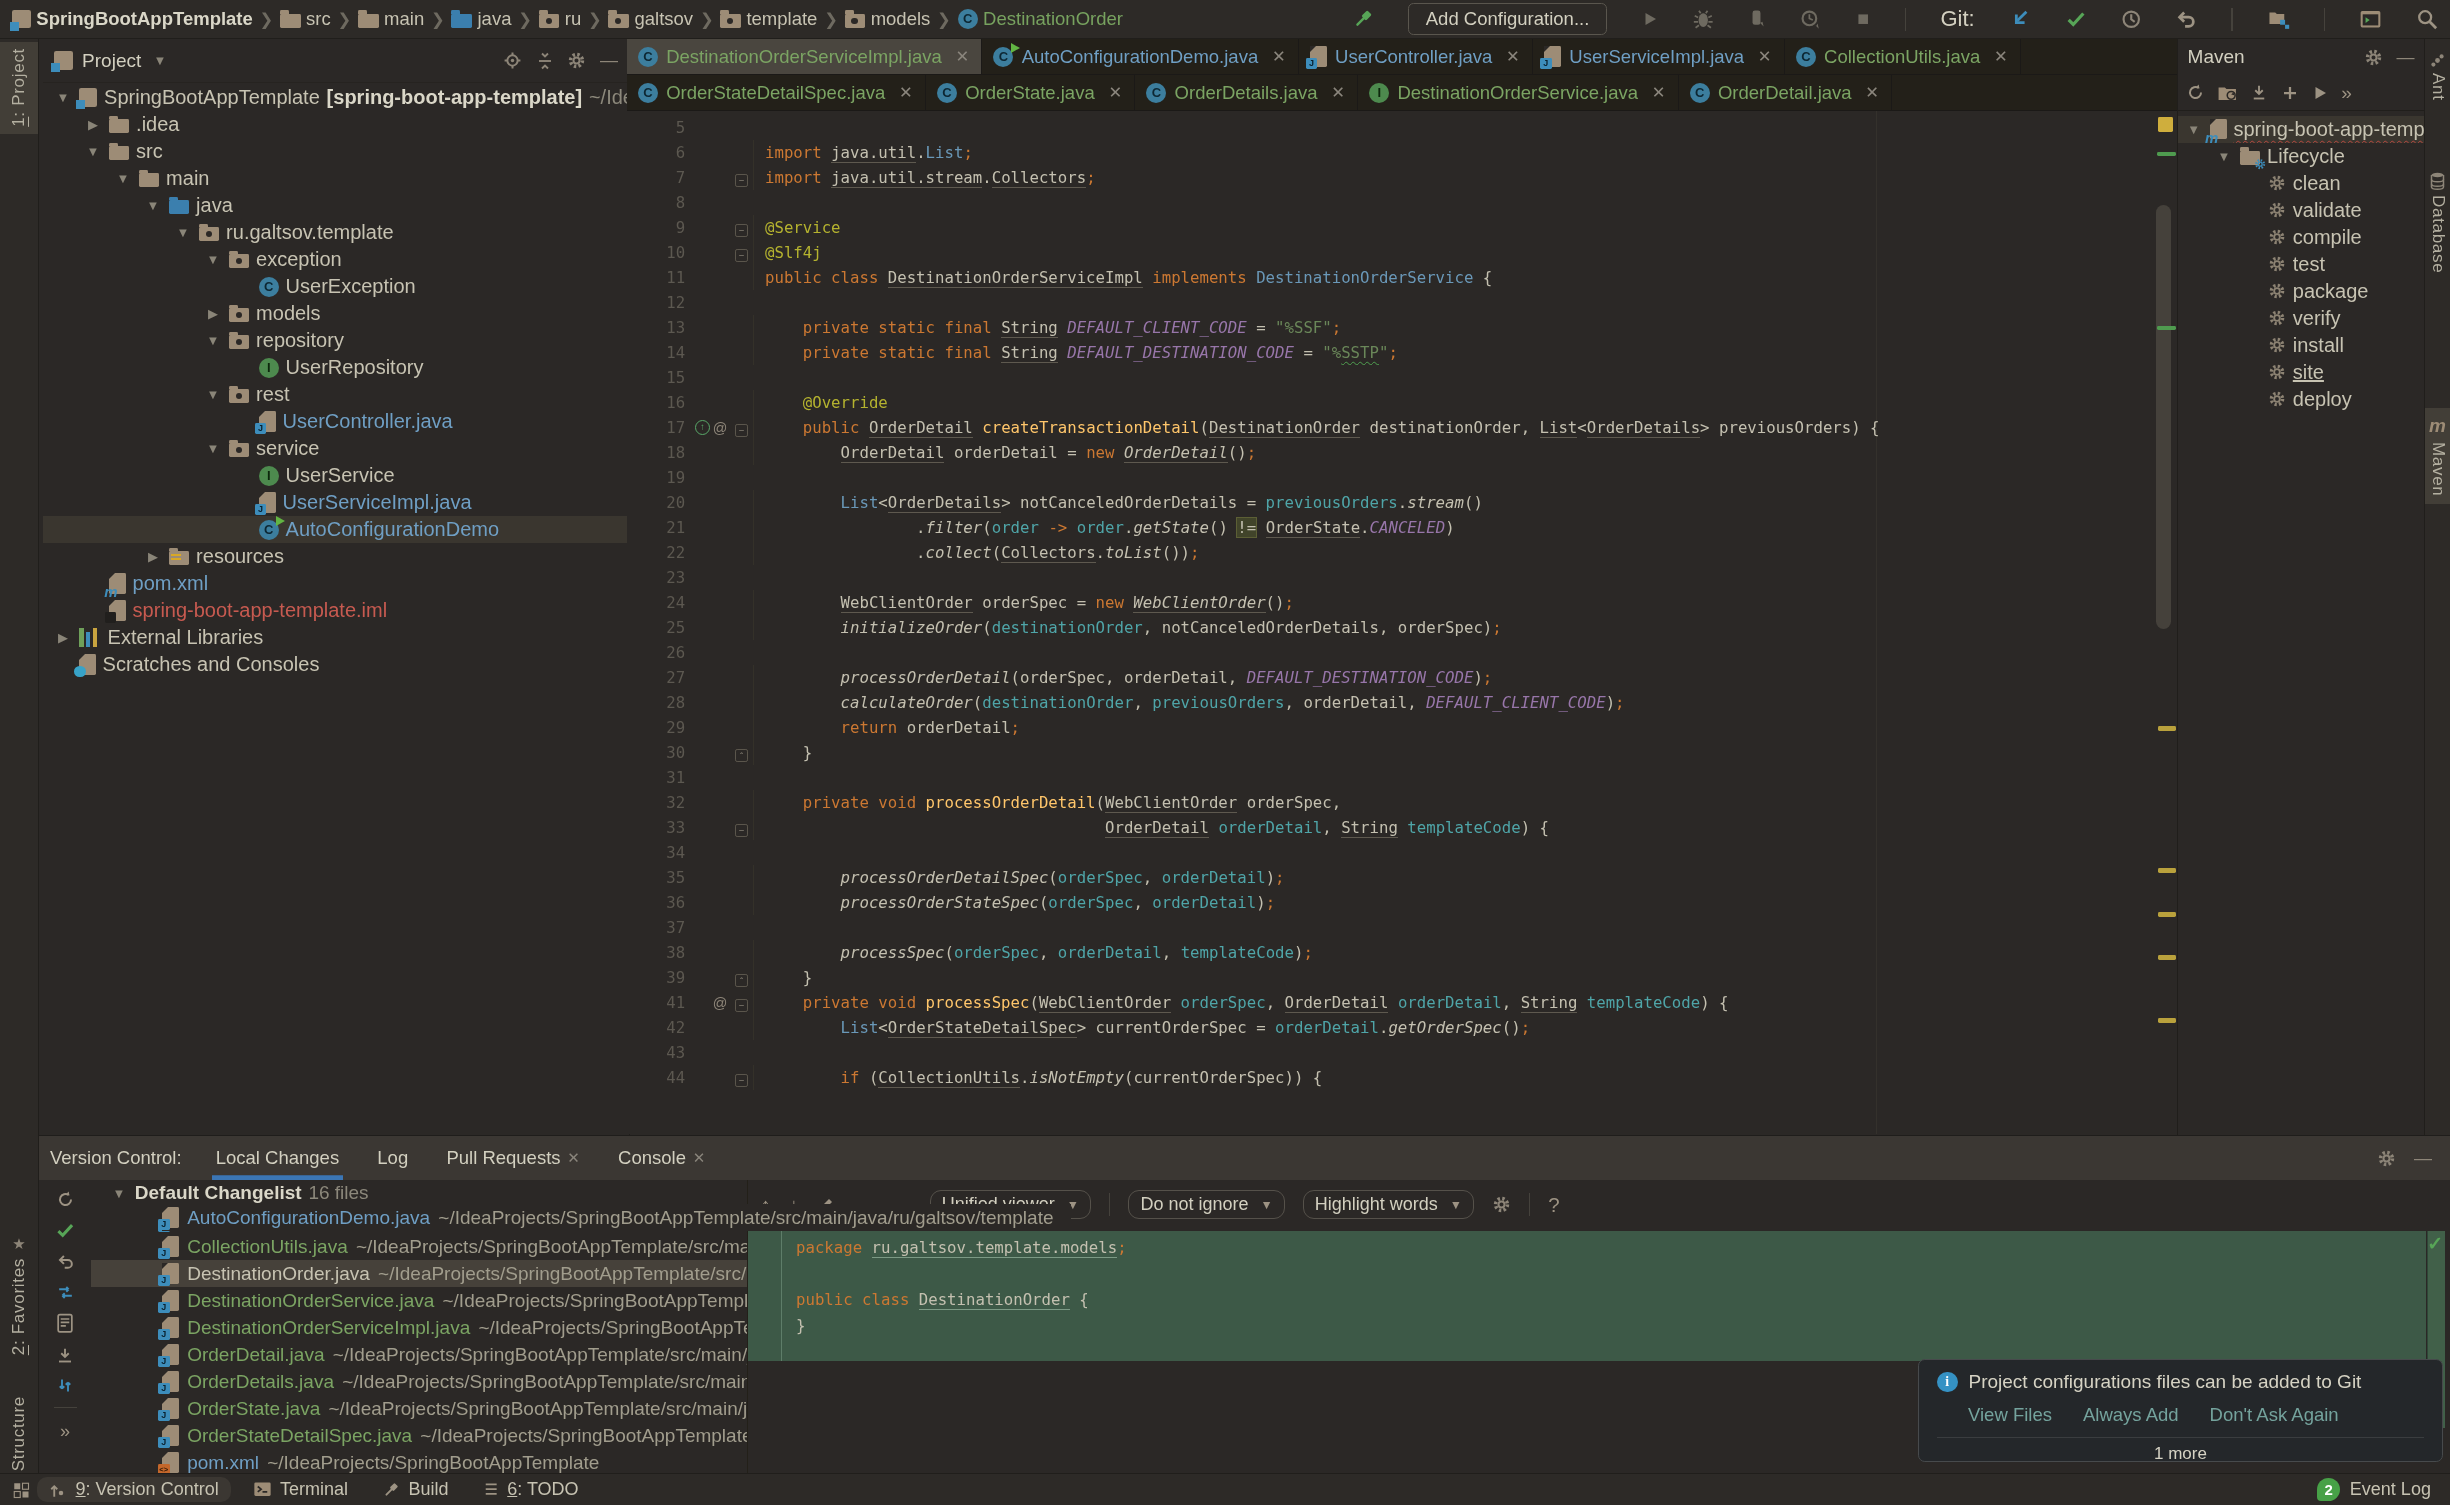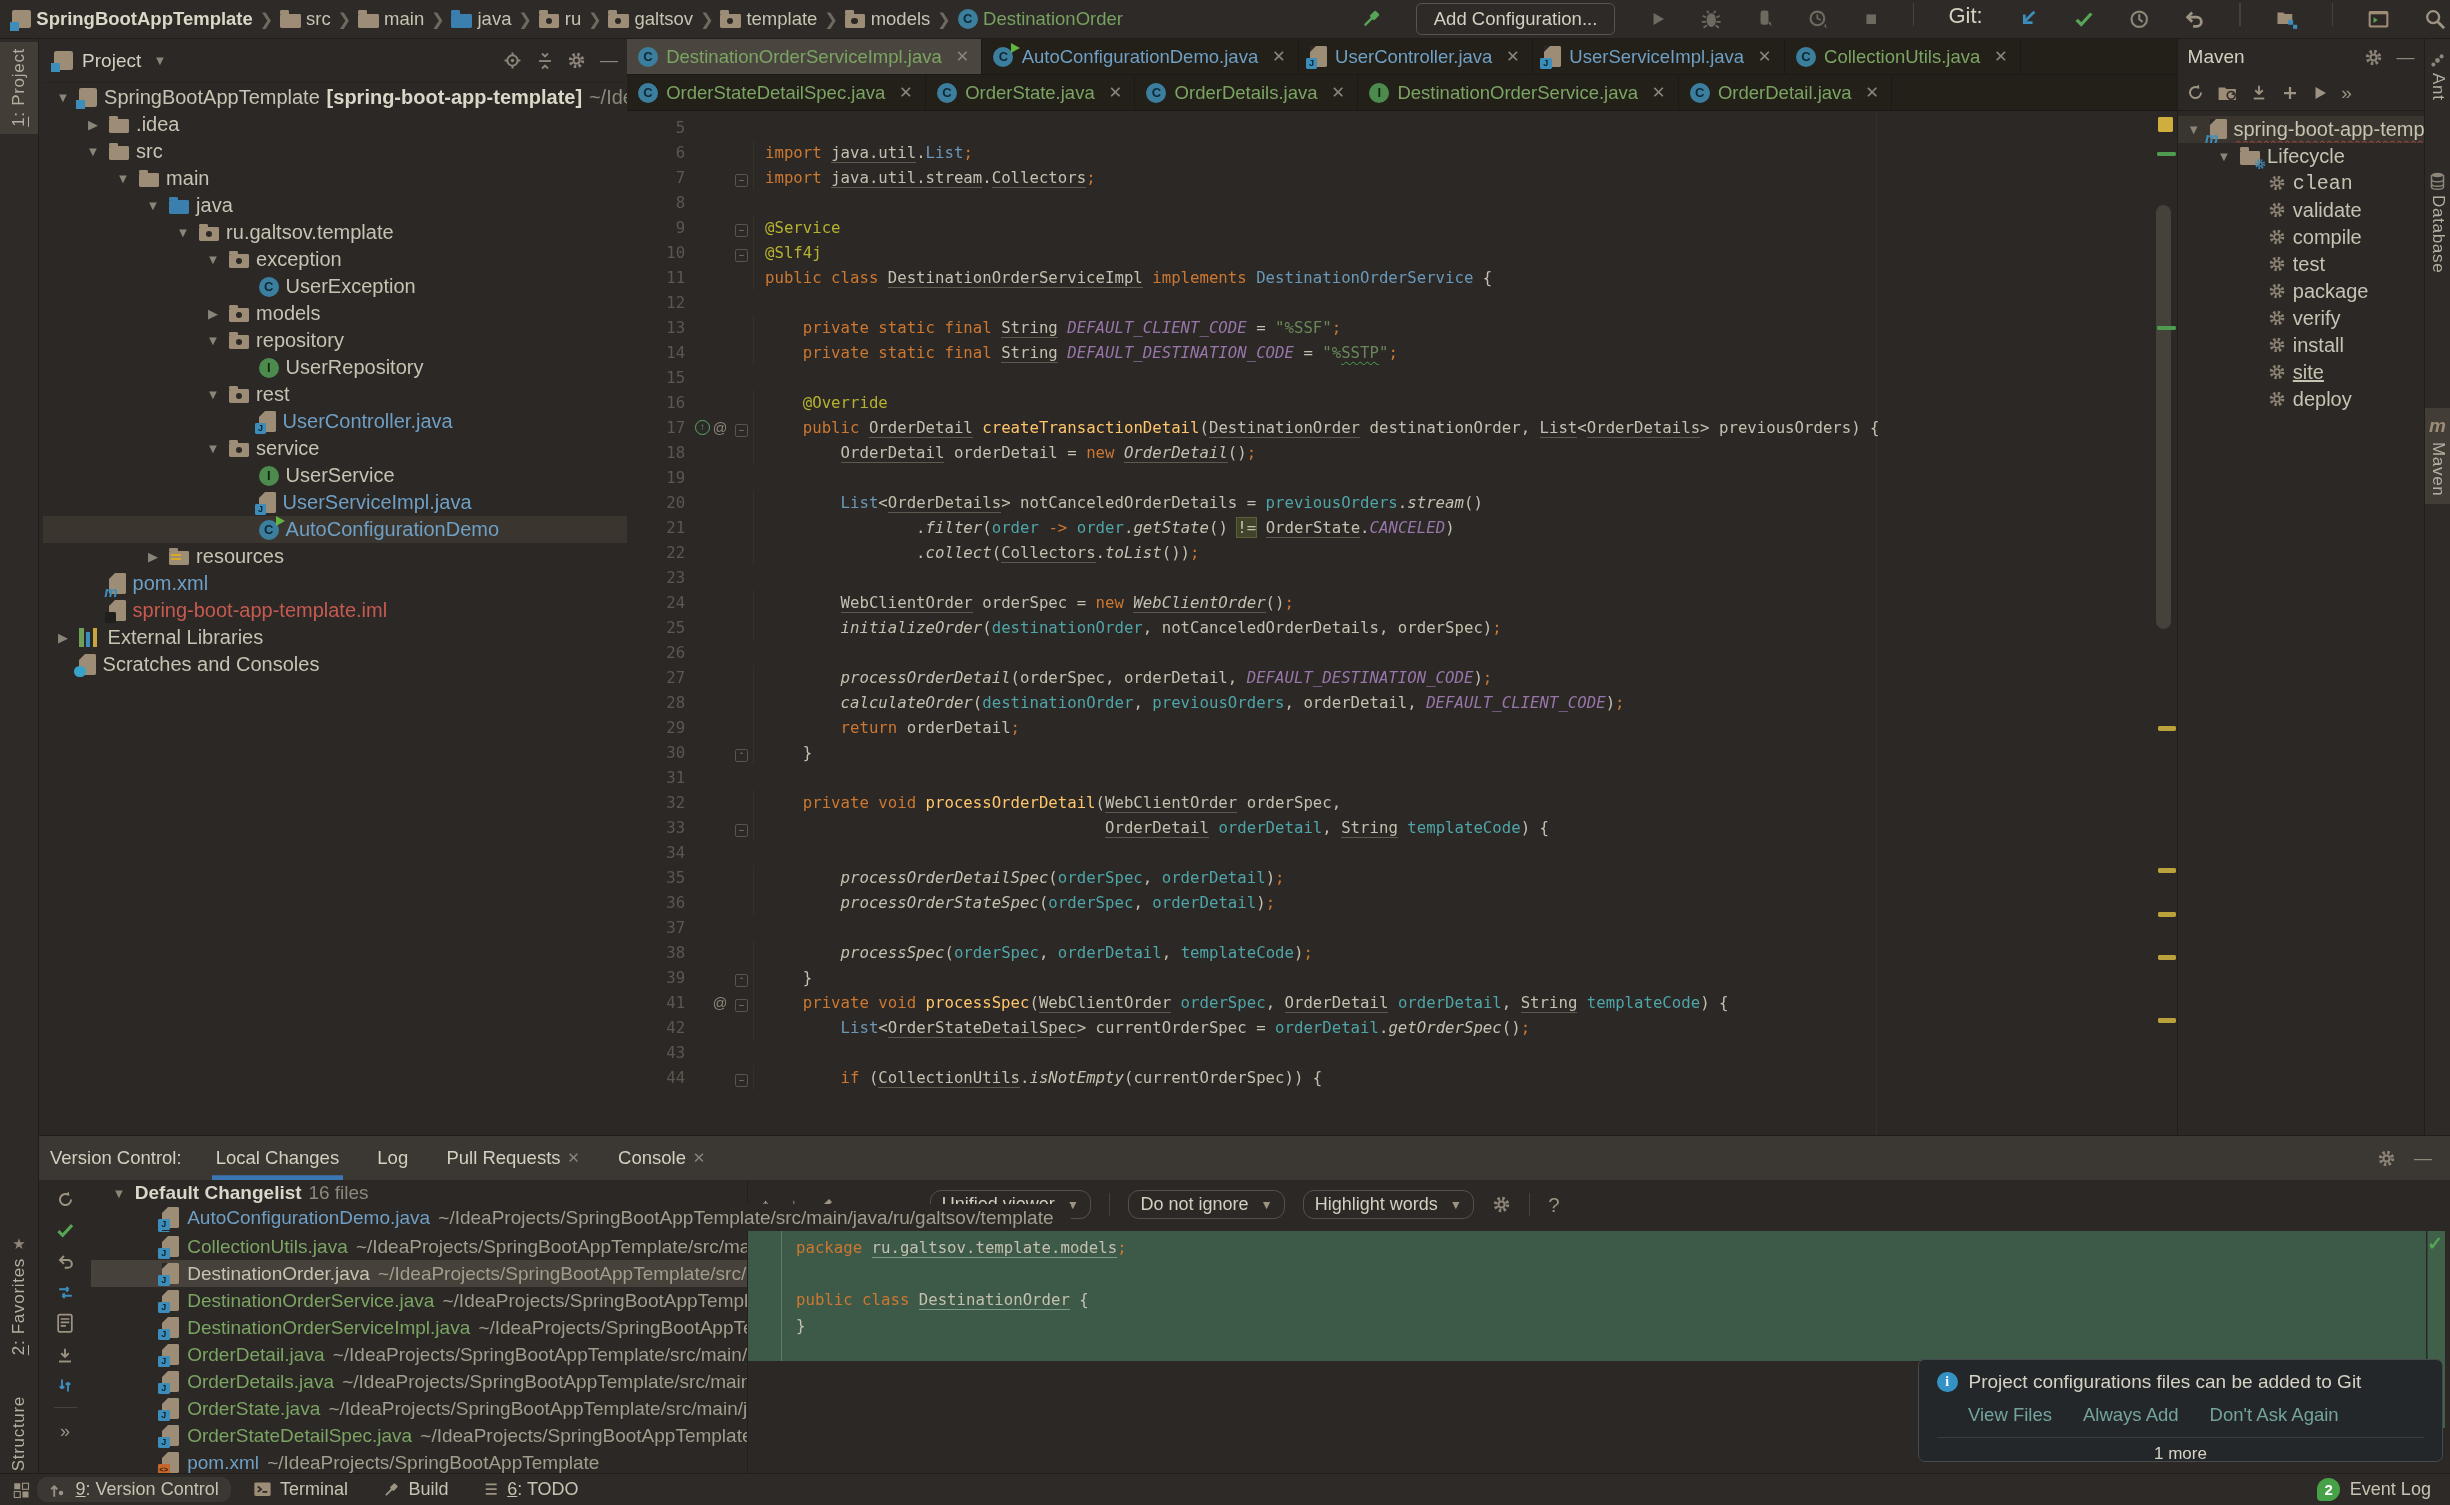--- a/index.html
+++ b/index.html
@@ -7,21 +7,21 @@
   #root{position:relative;width:2450px;height:1505px;overflow:hidden;background:#2b2826;
         font-family:"Liberation Sans",sans-serif;color:#c7c3b2;font-size:19px}
   
   #topbar{position:absolute;left:0;top:0;width:2450px;height:39px;background:#2d2a27;
           border-bottom:1.4px solid #201e1b;display:flex;align-items:center}
   #breadcrumbs{display:flex;align-items:center;gap:4.1px;padding-left:12.3px;font-size:18.5px;white-space:nowrap}
   .bc-item{display:flex;align-items:center;gap:5.5px}
   .bc-sep{color:#6e6a60;font-size:16.4px;margin:0 2.7px}
   .bc-bold{font-weight:bold;color:#dad7c8}
   .bc-green{color:#77a25f}
-  #top-tools{margin-left:auto;display:flex;gap:34px;padding-right:4px}
+  #top-tools{margin-left:auto;display:flex;align-items:center;gap:34px;padding-right:12px}
   .tbtn{display:flex;align-items:center;justify-content:center}
   #add-config{border:1.4px solid #5a564e;border-radius:5.5px;padding:4.1px 16.4px;font-size:18.5px;color:#d3d0c0}
   .tb-divider{width:1.4px;height:23px;background:#45423c}
   .git-label{color:#d3d0c0;font-size:22px}
   
   #left-stripe{position:absolute;left:0;top:39px;width:39px;height:1434px;background:#2d2a27;border-right:1.4px solid #201e1b}
   #right-stripe{position:absolute;left:2424px;top:39px;width:26px;height:1434px;background:#2d2a27;border-left:1.4px solid #201e1b}
   .vlabel{writing-mode:vertical-rl;transform:rotate(180deg);font-size:17px;color:#b4b0a1;letter-spacing:0.7px}
   .vlabel-r{writing-mode:vertical-rl;font-size:17px;color:#b4b0a1;letter-spacing:0.7px}
   .stripe-item{display:flex;flex-direction:column;align-items:center;gap:5.5px;padding:6.8px 0;width:100%}
@@ -856,21 +856,21 @@
           <span class="ic i-lifecycle">
             <span class="gear-ov">
               <svg width="12.3" height="12.3" viewBox="0 0 24 24">
                 <circle cx="12" cy="12" r="7.5" fill="none" stroke="#3d8dbb" stroke-width="4.5" stroke-dasharray="3 2.9"></circle>
                 <circle cx="12" cy="12" r="3.8" fill="none" stroke="#3d8dbb" stroke-width="2.5"></circle>
               </svg>
             </span>
           </span>
           <span>Lifecycle</span>
         </div>
-        <div class="mrow" style="padding-left: 90px; font-family: Liberation Mono, monospace;">
+        <div class="mrow" style="padding-left: 90px;">
           <span>
             <svg width="18" height="18" viewBox="0 0 24 24">
               <circle cx="12" cy="12" r="7.5" fill="none" stroke="#8d8373" stroke-width="4.5" stroke-dasharray="3 2.9"></circle>
               <circle cx="12" cy="12" r="3.8" fill="none" stroke="#8d8373" stroke-width="2.5"></circle>
             </svg>
           </span>
           <span>clean</span>
         </div>
         <div class="mrow" style="padding-left: 90px;">
           <span>

